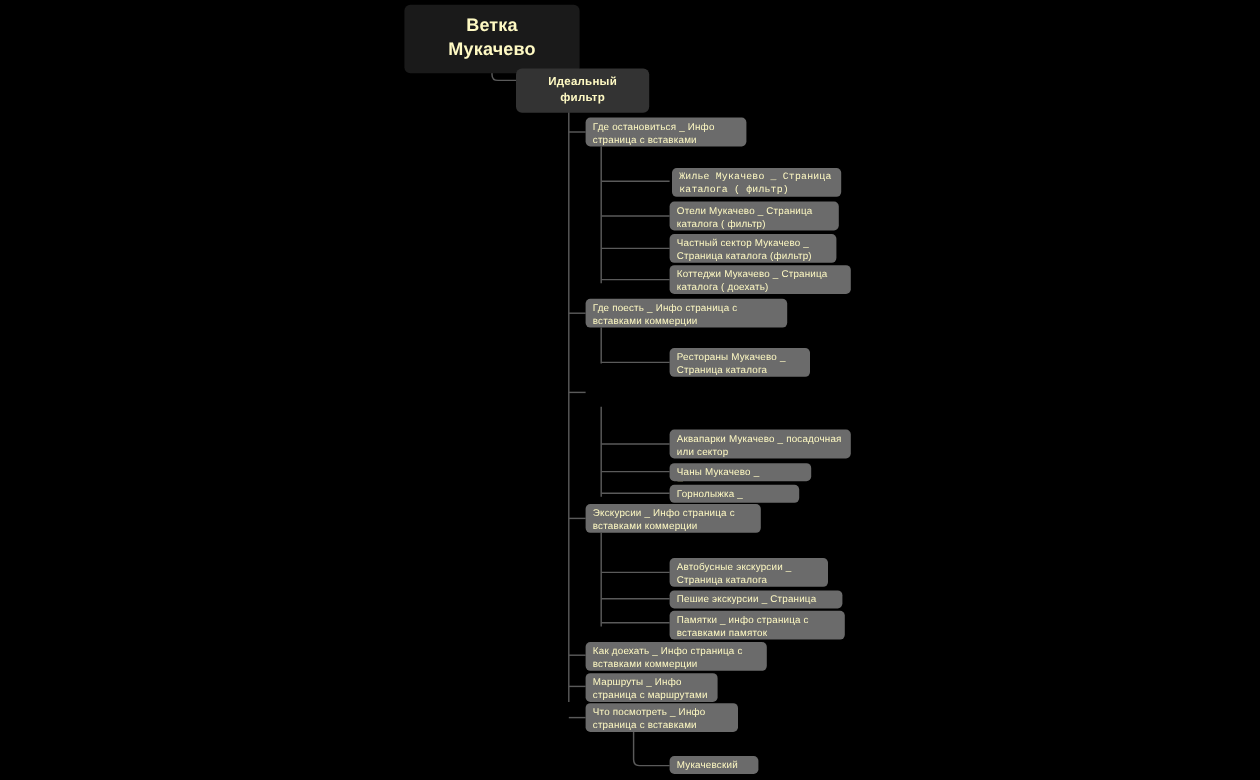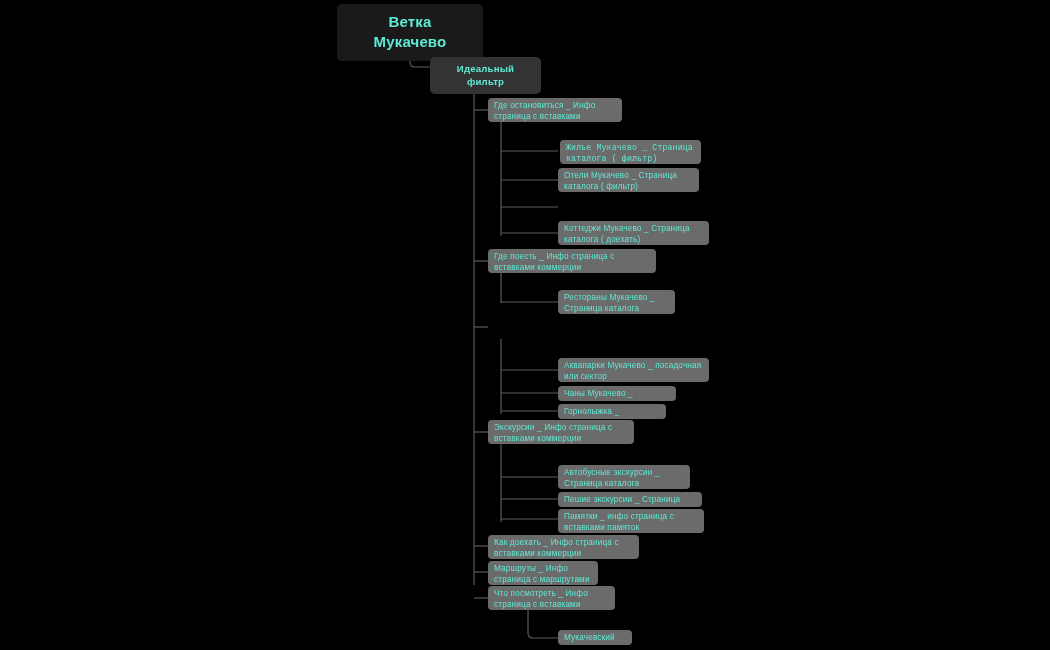--- a/index.html
+++ b/index.html
@@ -21,21 +21,21 @@
     position: absolute;
     left: 0;
     top: 0;
     width: 1050px;
     height: 650px;
     pointer-events: none;
   }
   .node {
     position: absolute;
     box-sizing: border-box;
-    color: #5eead4;
+    color: #fef9c3;
     border-radius: 4px;
     background: #6b6b6b;
     padding: 3px 6px 4px 6px;
     font-size: 8.2px;
     line-height: 10.5px;
     letter-spacing: 0.02em;
     word-wrap: break-word;
     overflow: hidden;
   }
   .node.root {
@@ -113,20 +113,23 @@
   </div>
 
   <div class="node lvl2" style="left:560px; top:140px; width:141px; height:24px;font-family:Liberation Mono, monospace;">
     <span>Жилье Мукачево _ Страница каталога ( фильтр)</span>
   </div>
 
   <div class="node lvl2" style="left:558px; top:168px; width:141px; height:24px;">
     <span>Отели Мукачево _ Страница каталога ( фильтр)</span>
   </div>
 
+  <div class="node lvl2" style="left:558px; top:195px; width:139px; height:24px;">
+    <span>Частный сектор Мукачево _ Страница каталога (фильтр)</span>
+  </div>
 
   <div class="node lvl2" style="left:558px; top:221px; width:151px; height:24px;">
     <span>Коттеджи Мукачево _ Страница каталога ( доехать)</span>
   </div>
 
   <div class="node lvl1" style="left:488px; top:249px; width:168px; height:24px;">
     <span>Где поесть _ Инфо страница с вставками коммерции</span>
   </div>
 
   <div class="node lvl2" style="left:558px; top:290px; width:117px; height:24px;">

